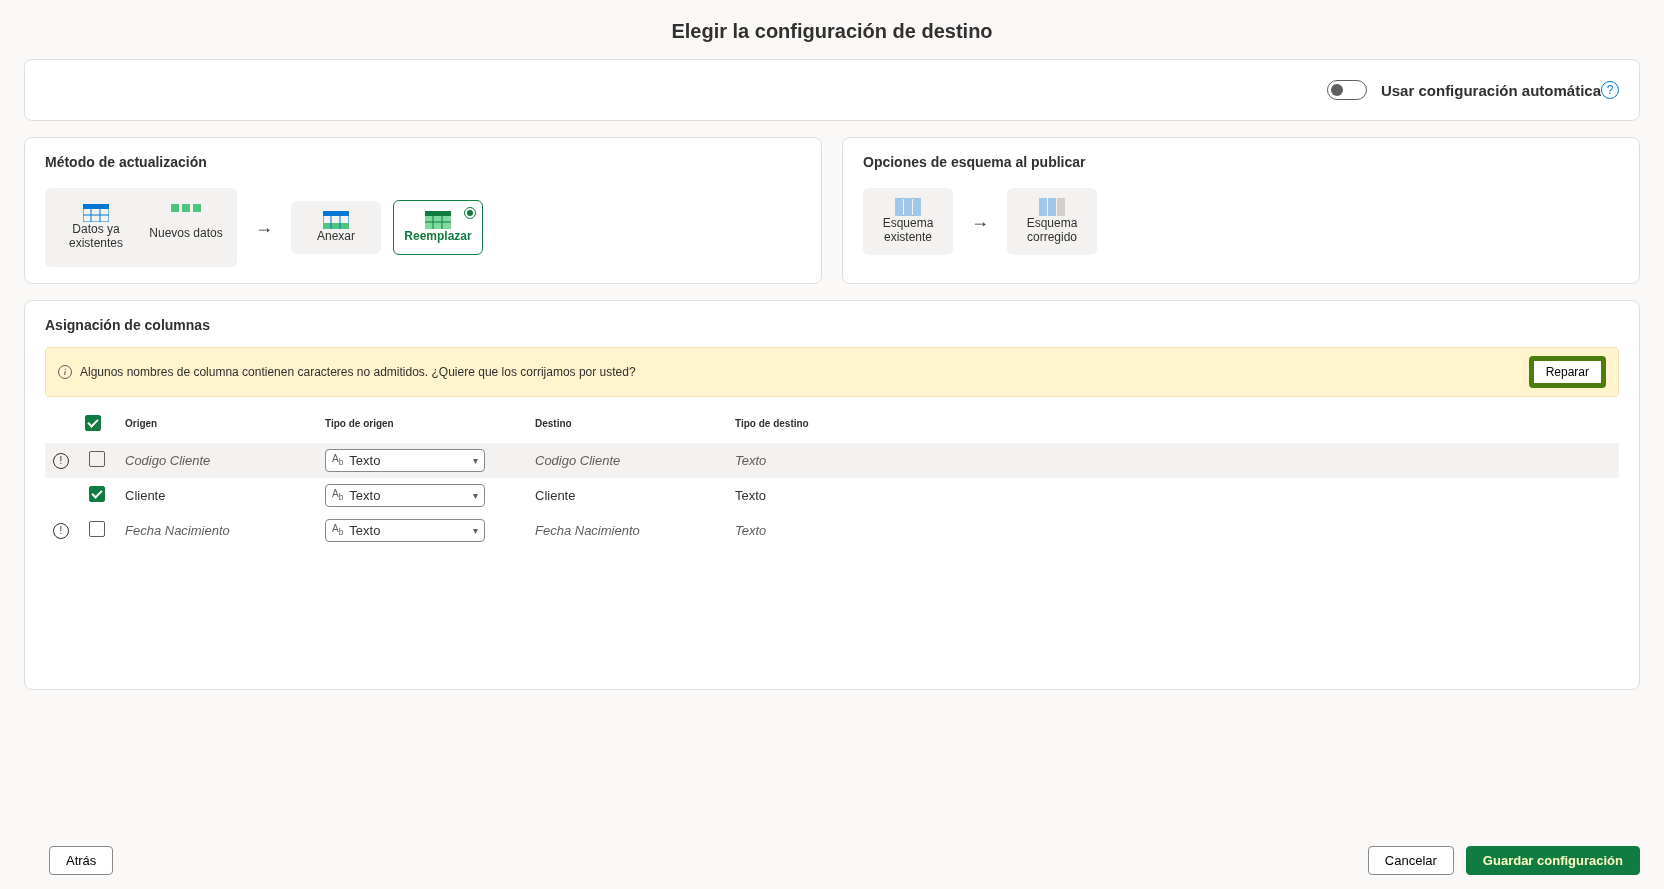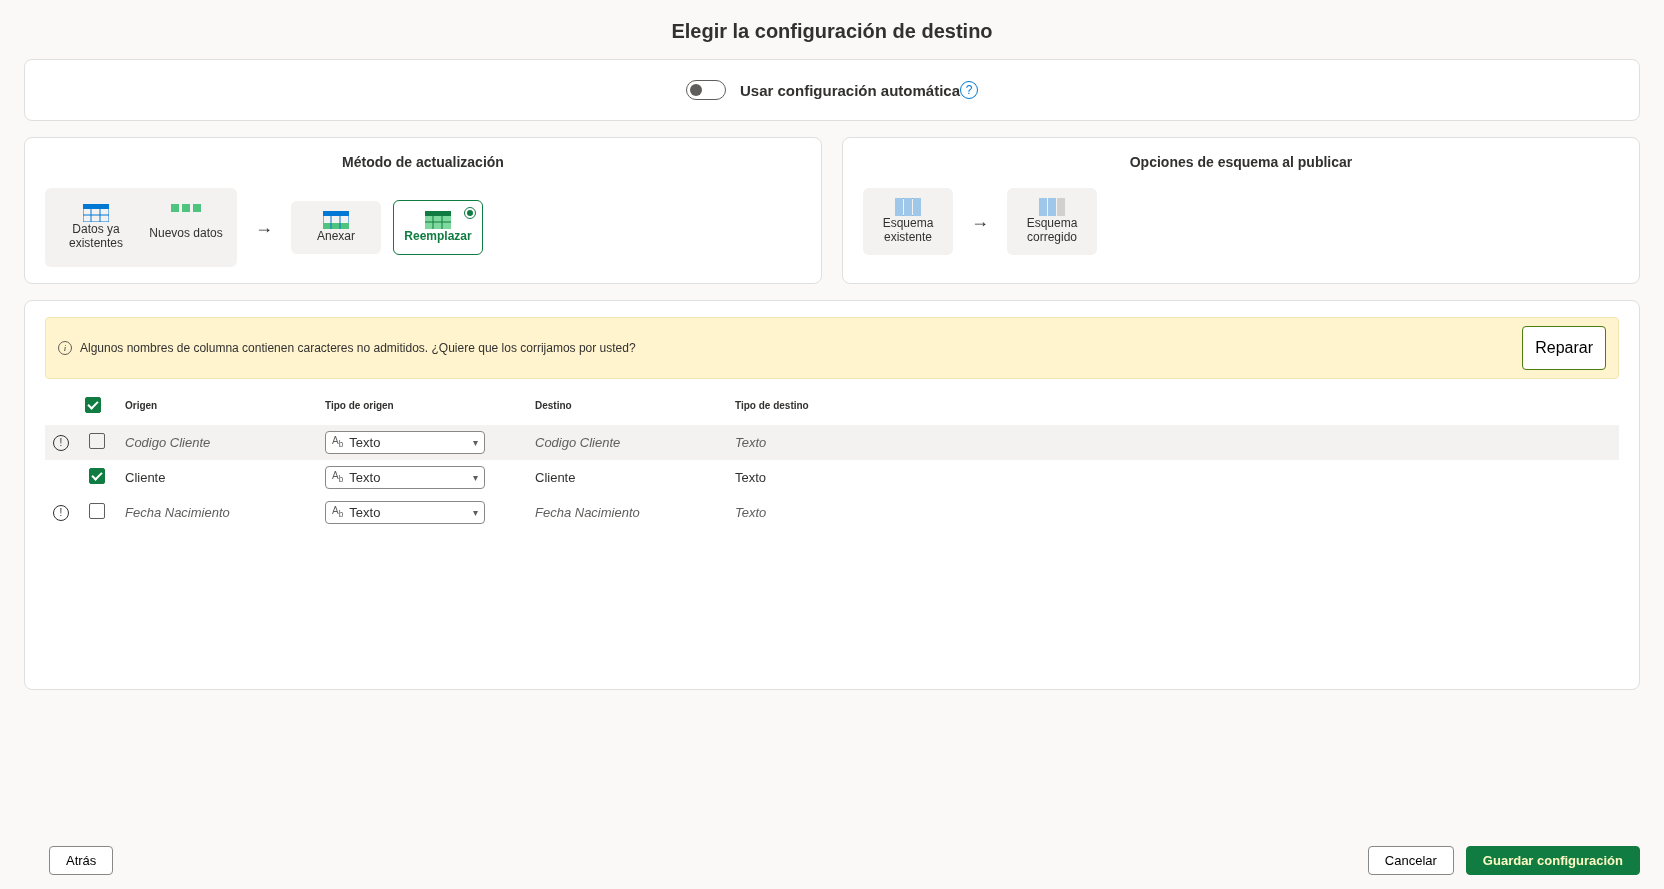--- a/index.html
+++ b/index.html
@@ -1,44 +1,44 @@
 <!DOCTYPE html>
 <html><head>
 <meta charset="utf-8">
 <style>
 * { box-sizing: border-box; margin: 0; padding: 0; }
 body { font-family: "Segoe UI", Arial, sans-serif; background: #faf9f8; color: #323130; font-size: 14px; width: 1664px; height: 889px; position: relative; }
 .page { padding: 20px 24px 70px 24px; }
 h1.title { font-size: 20px; font-weight: 600; margin-bottom: 16px; text-align: center; }
 .card { background: #fff; border: 1px solid #e1dfdd; border-radius: 8px; padding: 16px 20px; margin-bottom: 16px; }
-.auto-card { display: flex; align-items: center; justify-content: center; padding: 20px; }
+.auto-card { display: flex; align-items: center; justify-content: flex-end; padding: 20px; }
 .auto-left { display: flex; align-items: center; gap: 14px; }
 .toggle { width: 40px; height: 20px; border-radius: 20px; border: 1px solid #605e5c; background: #fff; position: relative; cursor: pointer; }
 .toggle-knob { width: 12px; height: 12px; border-radius: 50%; background: #605e5c; position: absolute; top: 3px; left: 3px; }
 .auto-label { font-weight: 600; font-size: 15px; }
 .help-icon { width: 18px; height: 18px; border: 1.5px solid #0078d4; border-radius: 50%; color: #0078d4; font-size: 12px; display: flex; align-items: center; justify-content: center; cursor: pointer; }
 .two-col { display: flex; gap: 20px; }
 .two-col .card { flex: 1; }
-.section-title { font-weight: 600; margin-bottom: 18px; font-size: 14px; text-align: center; }
+.section-title { font-weight: 600; margin-bottom: 18px; font-size: 14px; }
 .options-row { display: flex; align-items: center; gap: 12px; }
 .tile-group { display: flex; gap: 0; background: #f3f2f1; border-radius: 6px; padding: 6px; }
 .tile { width: 90px; padding: 10px 4px; text-align: center; border-radius: 4px; cursor: pointer; font-size: 12px; position: relative; }
 .tile-label { line-height: 1.2; }
 .arrow { font-size: 18px; color: #323130; padding: 0 6px; }
 .tile.standalone { background: #f3f2f1; border-radius: 6px; }
 .tile.selected { border: 1.5px solid #107c41; background: #fff; }
 .tile.selected .tile-label { color: #107c41; font-weight: 600; }
 .radio-dot { position: absolute; top: 6px; right: 6px; width: 12px; height: 12px; border-radius: 50%; border: 1.5px solid #107c41; }
 .radio-dot.filled::after { content: ""; width: 6px; height: 6px; background: #107c41; border-radius: 50%; position: absolute; top: 1.5px; left: 1.5px; }
 .mapping-card { padding: 16px 20px 0 20px; min-height: 390px; }
 .mapping-title { font-weight: 600; margin-bottom: 14px; }
 .warning-bar { background: #fff4ce; border: 1px solid #f0e6b2; border-radius: 4px; padding: 8px 12px; display: flex; align-items: center; justify-content: space-between; margin-bottom: 8px; font-size: 12px; }
 .warning-left { display: flex; align-items: center; gap: 8px; }
 .info-icon { width: 14px; height: 14px; border: 1px solid #605e5c; border-radius: 50%; font-size: 9px; display: flex; align-items: center; justify-content: center; font-style: italic; font-family: serif; }
-.repair-btn { background: #fff; border: 1px solid #4d7c0f; border-radius: 4px; padding: 12px 12px; font-size: 16px; cursor: pointer; }
+.repair-btn { background: #fff; border: 5px solid #4d7c0f; border-radius: 4px; padding: 4px 12px; font-size: 12px; cursor: pointer; }
 table.mapping { width: 100%; border-collapse: collapse; }
 table.mapping th { text-align: left; font-weight: 600; font-size: 10px; padding: 10px 8px; }
 table.mapping td { padding: 6px 8px; font-size: 13px; vertical-align: middle; }
 table.mapping tr.highlight { background: #f3f2f1; }
 .col-warn { width: 30px; text-align: center; }
 .col-check { width: 40px; text-align: center; }
 .col-src { width: 200px; }
 .col-srctype { width: 210px; }
 .col-dest { width: 200px; }
 .checkbox { width: 16px; height: 16px; border: 1px solid #605e5c; border-radius: 2px; display: inline-block; position: relative; cursor: pointer; }
@@ -141,20 +141,21 @@
               <rect x="9" y="0" width="8" height="18" fill="#9fc7ea"></rect>
               <rect x="18" y="0" width="8" height="18" fill="#d2d0ce"></rect>
             </svg>
           <div class="tile-label">Esquema corregido</div>
         </div>
       </div>
     </div>
   </div>
 
   <div class="card mapping-card">
+    <div class="mapping-title">Asignación de columnas</div>
     <div class="warning-bar">
       <div class="warning-left">
         <span class="info-icon">i</span>
         <span>Algunos nombres de columna contienen caracteres no admitidos. ¿Quiere que los corrijamos por usted?</span>
       </div>
       <button class="repair-btn">Reparar</button>
     </div>
 
     <table class="mapping">
       <thead>

